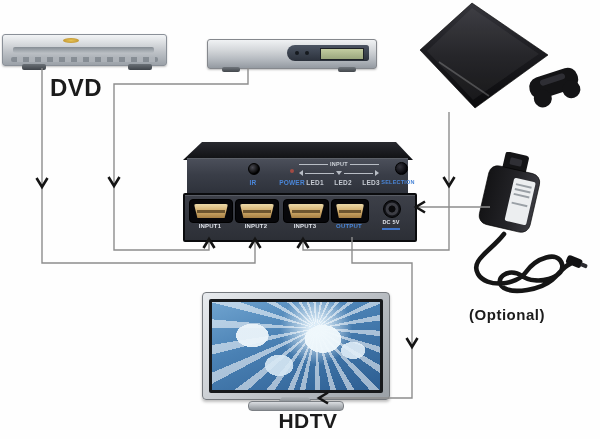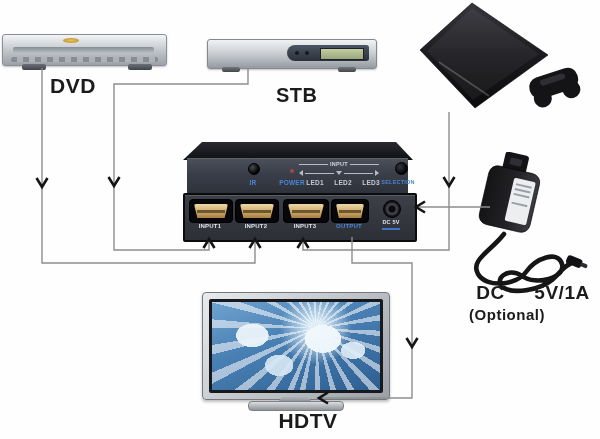--- a/index.html
+++ b/index.html
@@ -94,34 +94,33 @@
 
   <div>
     <div class="dvd-body">
       <div class="dvd-logo"></div>
       <div class="dvd-tray"></div>
       <div class="dvd-ctrl"></div>
     </div>
     <div class="dvd-foot" style="left:22px;"></div>
     <div class="dvd-foot" style="left:128px;"></div>
   </div>
-  <div class="lbl" style="left:50px;top:74px;width:70px;font-size:21px;">DVD</div>
+  <div class="lbl" style="left:50px;top:74px;width:70px;font-size:24px;">DVD</div>
 
   <div>
     <div class="stb-body">
       <div class="stb-panel">
         <div class="stb-btn" style="left:8px;"></div>
         <div class="stb-btn" style="left:18px;"></div>
         <div class="stb-display"></div>
       </div>
     </div>
     <div class="stb-foot" style="left:222px;"></div>
     <div class="stb-foot" style="left:338px;"></div>
   </div>
-  <div class="lbl" style="left:276px;top:84px;width:60px;font-size:20px;">STB</div>
 
   <svg class="abs" style="left:413px;top:0;" width="172" height="112" viewBox="0 0 172 112">
     <defs>
       <linearGradient id="ps3g" x1="0" y1="0" x2="0" y2="1">
         <stop offset="0" stop-color="#36363c"></stop>
           <stop offset=".5" stop-color="#1b1b1f"></stop>
           <stop offset="1" stop-color="#0a0a0c"></stop>
       </linearGradient>
     </defs>
     <polygon points="59,3 135,55 62,108 7,50" fill="url(#ps3g)" stroke="#000" stroke-width=".6"></polygon>
@@ -203,25 +202,20 @@
       <rect x="61" y="36" width="16" height="2" fill="#9aa0a6"></rect>
       <rect x="61" y="41" width="16" height="2" fill="#9aa0a6"></rect>
       <rect x="61" y="50" width="16" height="2" fill="#9aa0a6"></rect>
     </g>
     <path d="M52,82 C38,100 18,108 26,122 C34,136 64,134 74,120 C84,106 106,98 110,112 C114,126 84,134 70,124 C56,114 40,128 52,136 C62,142 88,138 100,128 C108,121 112,114 118,112" stroke="#151515" stroke-width="4.6" fill="none" stroke-linecap="round"></path>
     <g transform="rotate(22 122 110)">
       <rect x="114" y="105" width="16" height="9" rx="3" fill="#111113"></rect>
       <rect x="129" y="107.5" width="7" height="4" rx="1.5" fill="#2c2c31"></rect>
     </g>
   </svg>
-  <div class="abs" style="left:470px;top:282px;width:126px;display:flex;align-items:baseline;justify-content:center;gap:5px;">
-    <span class="lbl" style="position:static;font-size:19px;">DC</span>
-    <span class="lbl" style="position:static;font-size:13px;transform:translateY(-4px);">– –</span>
-    <span class="lbl" style="position:static;font-size:19px;">5V/1A</span>
-  </div>
   <div class="lbl" style="left:444px;top:306px;width:126px;font-size:15px;text-align:center;">(Optional)</div>
 
   <div>
     <div class="tv-bezel">
       <div class="tv-rim"></div>
       <div class="tv-screen"></div>
     </div>
     <div class="tv-neck"></div>
     <div class="tv-base"></div>
   </div>

